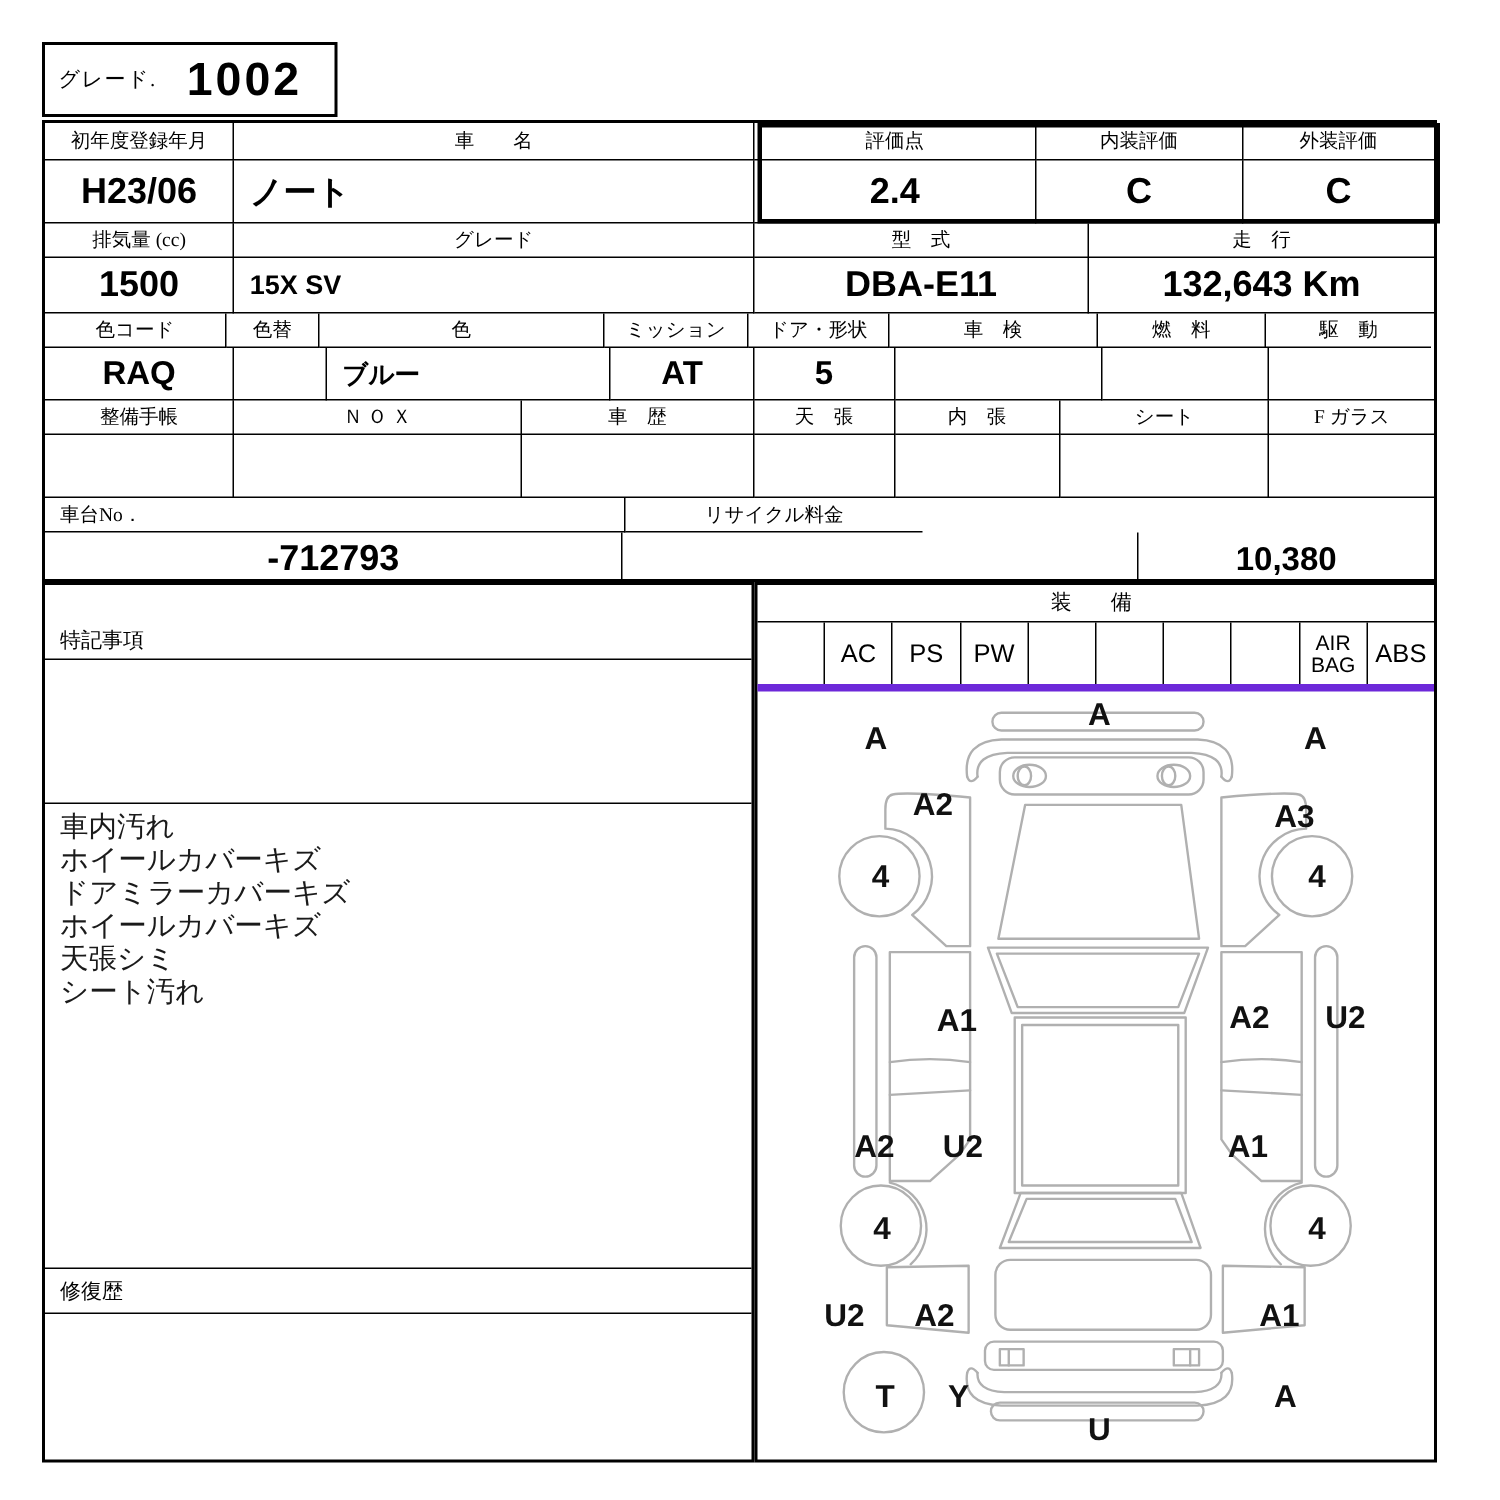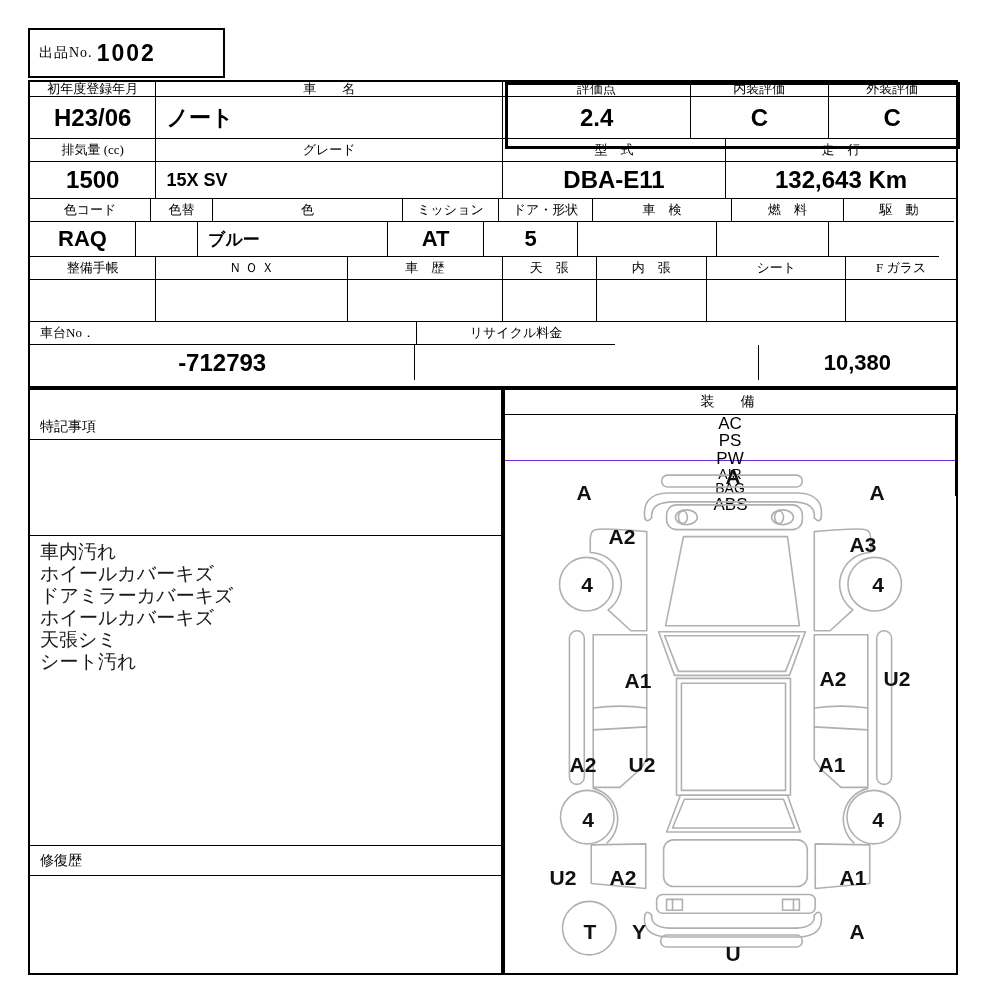--- a/index.html
+++ b/index.html
@@ -4,35 +4,35 @@
 <style>
   html,body{margin:0;padding:0;background:#fff;}
   .sheet{position:relative;width:1000px;height:1000px;background:#fff;color:#000;
          font-family:"Liberation Sans","DejaVu Sans",sans-serif;overflow:hidden;}
 
   
   .auction-box{position:absolute;left:28px;top:28px;width:197px;height:50px;
                border:2px solid #000;box-sizing:border-box;display:flex;align-items:center;
                padding-left:9px;background:#fff;}
   .auction-label{font-family:"Liberation Serif","DejaVu Serif",serif;font-size:14px;letter-spacing:1px;}
-  .auction-no{font-size:23px;font-weight:bold;margin-left:4px;letter-spacing:2px;}
+  .auction-no{font-size:31px;font-weight:bold;margin-left:20px;letter-spacing:2px;}
 
   
   .info-table{position:absolute;left:28px;top:80px;width:930px;height:308px;
               border:2px solid #000;box-sizing:border-box;}
   .trow{display:flex;width:100%;}
   .hcell,.vcell{display:flex;align-items:center;justify-content:center;
                 border-right:1px solid #000;border-bottom:1px solid #000;
                 box-sizing:border-box;overflow:hidden;white-space:nowrap;}
   .hcell{font-family:"Liberation Serif","DejaVu Serif",serif;font-size:13px;}
   .vcell{font-weight:bold;font-size:24px;}
   .last{border-right:none;}
   .nobb{border-bottom:none;}
   .left-align{justify-content:flex-start;padding-left:10px;}
-  .h25{height:15px}.h23{height:23px}.v42{height:42px}.v37{height:37px}.v35{height:35px}
+  .h25{height:25px}.h23{height:23px}.v42{height:42px}.v37{height:37px}.v35{height:35px}
   .fs22{font-size:22px}.fs18{font-size:18px}.fs17{font-size:17px}
   .eval-box{position:absolute;left:475px;top:0px;width:455px;height:67px;
             border:3px solid #000;box-sizing:border-box;pointer-events:none;}
 
   
   .notes-panel{position:absolute;left:28px;top:388px;width:475px;height:587px;
                border:2px solid #000;box-sizing:border-box;}
   .panel-title{font-family:"Liberation Serif","DejaVu Serif",serif;font-size:14px;height:24px;
                display:flex;align-items:center;padding-left:10px;border-bottom:1px solid #000;margin-top:25px;}
   .notes-divider{position:absolute;left:0;right:0;top:145px;border-top:1px solid #000;}
@@ -40,37 +40,37 @@
   .repair-row{position:absolute;left:0;right:0;top:455px;height:31px;box-sizing:border-box;
               border-top:1px solid #000;border-bottom:1px solid #000;display:flex;align-items:center;
               padding-left:10px;font-family:"Liberation Serif","DejaVu Serif",serif;font-size:14px;}
 
   
   .right-panel{position:absolute;left:503px;top:388px;width:455px;height:587px;
                border:2px solid #000;box-sizing:border-box;}
   .equip-title{height:24px;border-bottom:1px solid #000;display:flex;align-items:center;
                justify-content:center;font-family:"Liberation Serif","DejaVu Serif",serif;
                font-size:14px;letter-spacing:6px;}
-  .equip-row{height:46px;border-bottom:1px solid #6d28d9;display:flex;box-sizing:border-box;flex-direction:column;}
+  .equip-row{height:46px;border-bottom:5px solid #6d28d9;display:flex;box-sizing:border-box;}
   .equip-cell{flex:1;border-right:1px solid #000;display:flex;align-items:center;justify-content:center;
               font-size:17px;white-space:pre-line;text-align:center;line-height:1.02;box-sizing:border-box;}
   .equip-cell:last-child{border-right:none;}
 
   .diagram{position:absolute;left:0;top:70px;width:451px;height:513px;}
   .diagram svg{position:absolute;left:0;top:0;}
   .dmg{position:absolute;transform:translate(-50%,-50%);font-weight:bold;font-size:21px;
        color:#111;white-space:nowrap;}
 </style>
 </head>
 <body>
 
 <div class="sheet">
 
   <div class="auction-box">
-    <span class="auction-label">出品No.</span>
+    <span class="auction-label">グレード.</span>
     <span class="auction-no">1002</span>
   </div>
 
   <div class="info-table">
     <div class="eval-box"></div>
 
     <div class="trow">
       <div class="hcell h25" style="width:127px">初年度登録年月</div>
       <div class="hcell h25" style="width:348px">車　　名</div>
       <div class="hcell h25" style="width:189px">評価点</div>
@@ -102,21 +102,21 @@
       <div class="hcell h23" style="width:121px">色コード</div>
       <div class="hcell h23" style="width:62px">色替</div>
       <div class="hcell h23" style="width:190px">色</div>
       <div class="hcell h23" style="width:96px">ミッション</div>
       <div class="hcell h23" style="width:94px">ドア・形状</div>
       <div class="hcell h23" style="width:139px">車　検</div>
       <div class="hcell h23" style="width:112px">燃　料</div>
       <div class="hcell h23 last" style="width:110px">駆　動</div>
     </div>
     <div class="trow">
-      <div class="vcell v35 fs22" style="width:106px">RAQ</div>
+      <div class="vcell v35 fs22" style="width:127px">RAQ</div>
       <div class="vcell v35" style="width:62px"></div>
       <div class="vcell v35 left-align fs17" style="width:190px">ブルー</div>
       <div class="vcell v35 fs22" style="width:96px">AT</div>
       <div class="vcell v35 fs22" style="width:94px">5</div>
       <div class="vcell v35" style="width:139px"></div>
       <div class="vcell v35" style="width:112px"></div>
       <div class="vcell v35 last" style="width:110px"></div>
     </div>
 
     <div class="trow">

